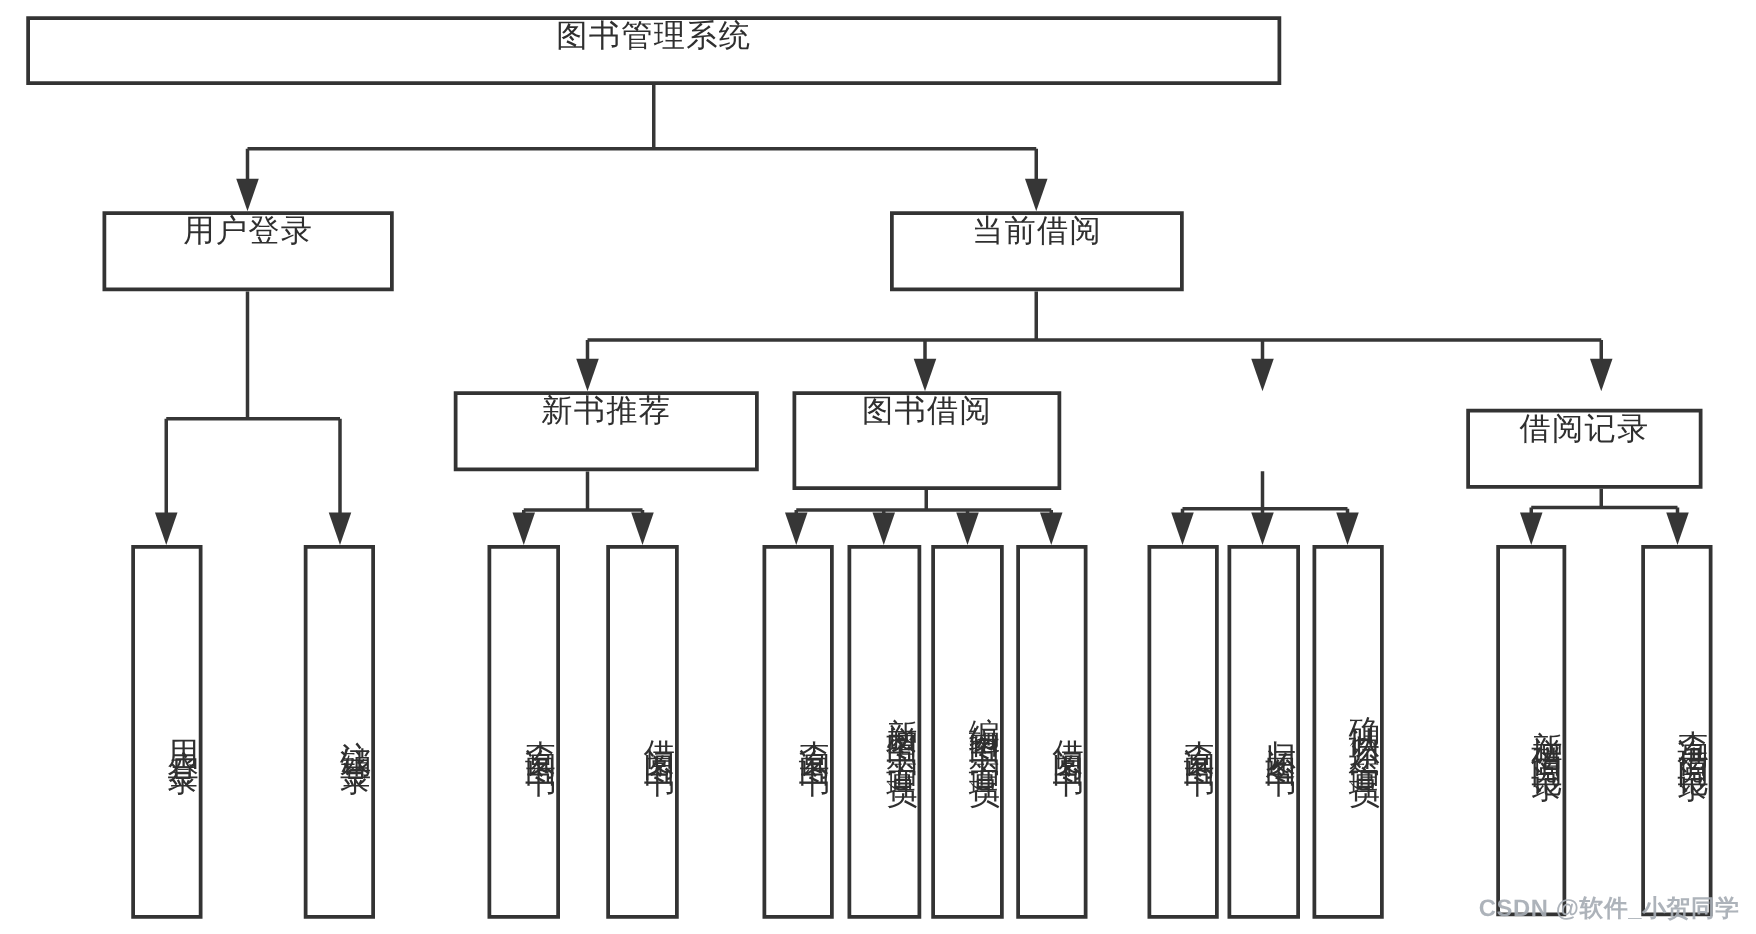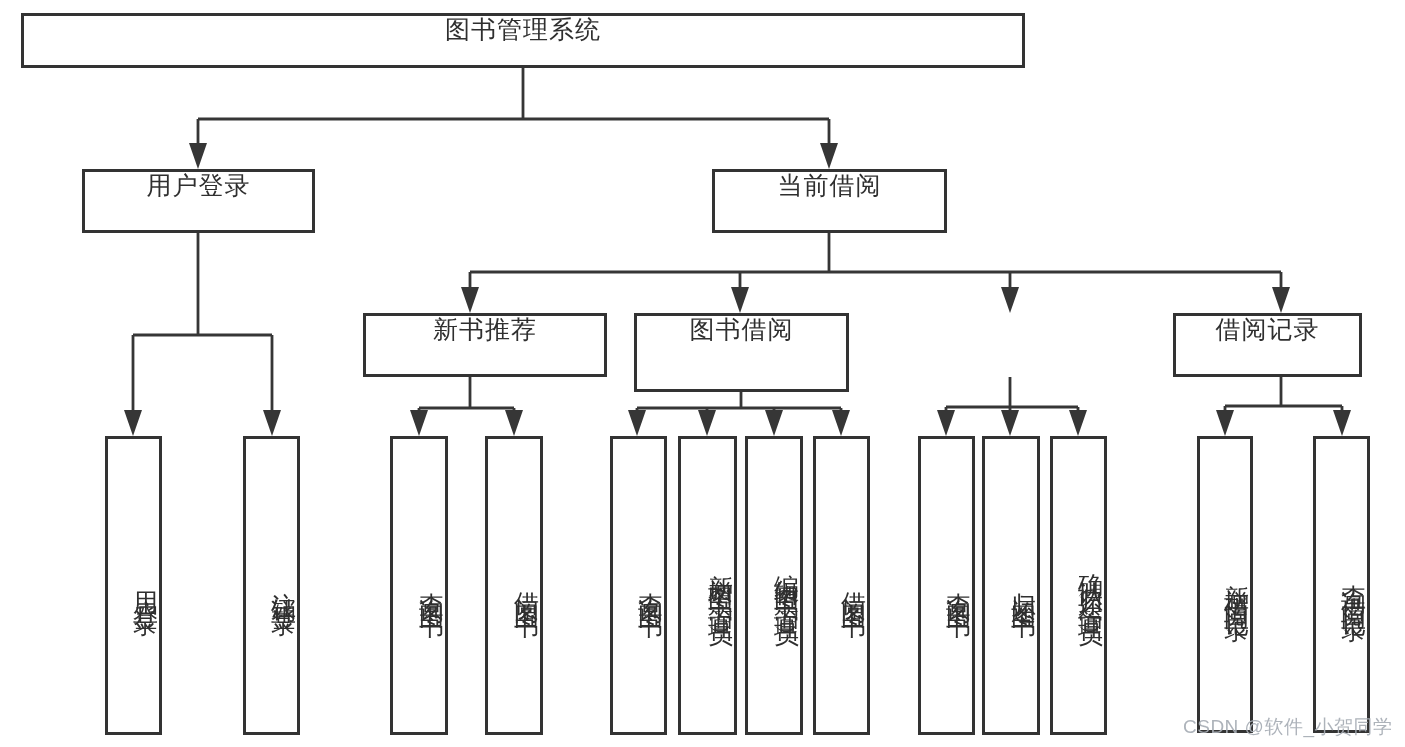--- a/index.html
+++ b/index.html
@@ -44,20 +44,21 @@
   }
   .watermark{
     position:absolute;
     left:1183px;top:714px;
     font-size:19px;
     letter-spacing:0.5px;
     color:var(--watermark);
     opacity:0.92;
     white-space:nowrap;
     z-index:5;
+    font-weight:bold;
   }
 </style>
 </head>
 <body>
 
 <div class="stage">
 
   <svg class="wires" width="1405" height="747" viewBox="0 0 1405 747">
 
     <line x1="523" y1="68" x2="523" y2="119"></line>
@@ -130,21 +131,21 @@
   <div class="box" style="left:712px;top:169px;width:235px;height:64px">
     <span>当前借阅</span>
   </div>
 
   <div class="box" style="left:363px;top:313px;width:244px;height:64px">
     <span>新书推荐</span>
   </div>
   <div class="box" style="left:634px;top:313px;width:215px;height:79px">
     <span>图书借阅</span>
   </div>
-  <div class="box" style="left:1173px;top:313px;width:189px;height:64px">
+  <div class="box" style="left:1173px;top:327px;width:189px;height:64px">
     <span>借阅记录</span>
   </div>
 
   <div class="box v" style="left:105px;top:436px;width:57px;height:299px">
     <span>用户登录</span>
   </div>
   <div class="box v" style="left:243px;top:436px;width:57px;height:299px">
     <span>注销登录</span>
   </div>
 

